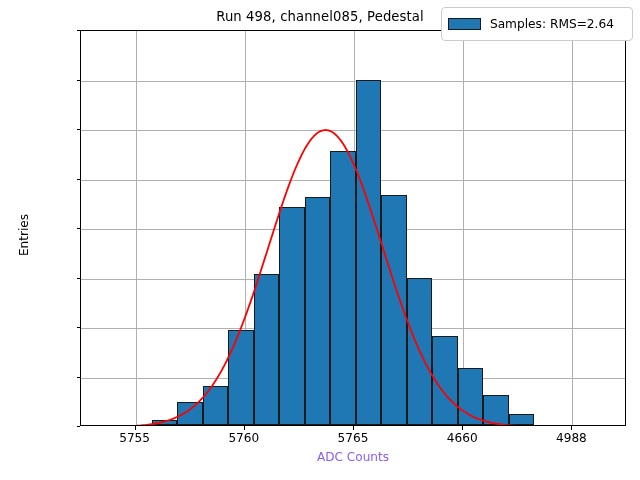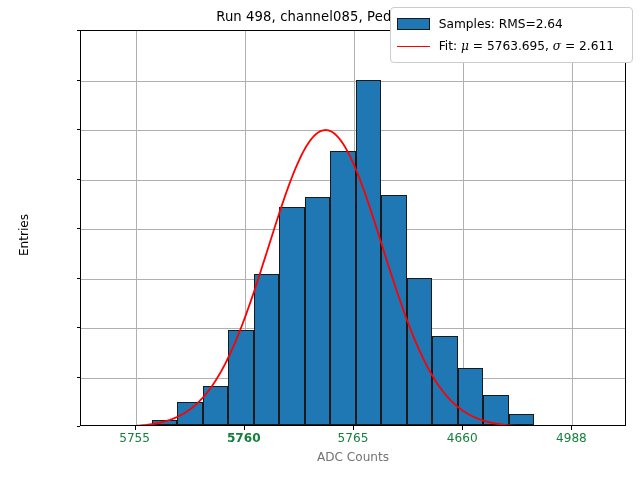--- a/index.html
+++ b/index.html
@@ -76,39 +76,39 @@
     width: 3.5px;
     height: 0;
     border-top: 1.1px solid #000000;
   }
   .xtick-label {
     position: absolute;
     top: 431px;
     text-align: center;
     width: 80px;
     font-size: 12.1px;
-    color: #15803d;
+    color: #000000;
     transform: translateX(-50%);
     white-space: nowrap;
   }
   .xtick-mark {
     position: absolute;
     top: 426px;
     height: 3.5px;
     width: 0;
     border-left: 1.1px solid #000000;
   }
   #xlabel {
     position: absolute;
     left: 80px;
     top: 450px;
     width: 546px;
     text-align: center;
     font-size: 12.1px;
-    color: #737373;
+    color: #8b5cf6;
   }
   #ylabel {
     position: absolute;
     left: -76px;
     top: 228px;
     width: 200px;
     text-align: center;
     font-size: 12.1px;
     color: #000000;
     transform: rotate(-90deg);
@@ -160,21 +160,21 @@
 <div id="figure">
 
   <div id="chart-title">Run 498, channel085, Pedestal</div>
 
   <div id="ylabel">Entries</div>
   <div id="xlabel">ADC Counts</div>
 
   <div id="ytick-labels"></div>
   <div id="xtick-labels">
       <div class="xtick-label" style="left: 134.6px;">5755</div>
-      <div class="xtick-label" style="left: 243.8px; font-weight: bold;">5760</div>
+      <div class="xtick-label" style="left: 243.8px;">5760</div>
       <div class="xtick-label" style="left: 353px; text-align: center;">5765</div>
       <div class="xtick-label" style="left: 462.2px;">4660</div>
       <div class="xtick-label" style="left: 571.4px;">4988</div>
     </div>
   <div id="tick-marks">
       <div class="ytick-mark" style="top: 426px;"></div>
       <div class="ytick-mark" style="top: 376.5px;"></div>
       <div class="ytick-mark" style="top: 327px;"></div>
       <div class="ytick-mark" style="top: 277.5px;"></div>
       <div class="ytick-mark" style="top: 228px;"></div>
@@ -224,19 +224,15 @@
     <svg id="fit-svg" viewBox="0 0 546 396" preserveAspectRatio="none" style="z-index: 3;">
       <path id="fit-path" fill="none" stroke="#ff0000" stroke-width="1.8" stroke-linecap="round" stroke-linejoin="round" d="M0.00,395.97L1.82,395.97L3.64,395.96L5.46,395.95L7.28,395.95L9.10,395.94L10.92,395.93L12.74,395.92L14.56,395.91L16.38,395.90L18.20,395.89L20.02,395.87L21.84,395.85L23.66,395.84L25.48,395.81L27.30,395.79L29.12,395.76L30.94,395.73L32.76,395.70L34.58,395.66L36.40,395.62L38.22,395.57L40.04,395.52L41.86,395.46L43.68,395.40L45.50,395.33L47.32,395.25L49.14,395.16L50.96,395.06L52.78,394.96L54.60,394.84L56.42,394.71L58.24,394.57L60.06,394.41L61.88,394.24L63.70,394.05L65.52,393.84L67.34,393.62L69.16,393.37L70.98,393.10L72.80,392.81L74.62,392.49L76.44,392.14L78.26,391.76L80.08,391.35L81.90,390.90L83.72,390.42L85.54,389.90L87.36,389.33L89.18,388.73L91.00,388.07L92.82,387.36L94.64,386.60L96.46,385.78L98.28,384.91L100.10,383.97L101.92,382.96L103.74,381.89L105.56,380.74L107.38,379.51L109.20,378.20L111.02,376.81L112.84,375.34L114.66,373.77L116.48,372.10L118.30,370.34L120.12,368.48L121.94,366.51L123.76,364.43L125.58,362.24L127.40,359.94L129.22,357.51L131.04,354.97L132.86,352.30L134.68,349.51L136.50,346.58L138.32,343.53L140.14,340.35L141.96,337.03L143.78,333.58L145.60,329.99L147.42,326.27L149.24,322.41L151.06,318.42L152.88,314.30L154.70,310.05L156.52,305.66L158.34,301.15L160.16,296.51L161.98,291.76L163.80,286.89L165.62,281.90L167.44,276.81L169.26,271.63L171.08,266.34L172.90,260.97L174.72,255.52L176.54,250.00L178.36,244.42L180.18,238.78L182.00,233.10L183.82,227.39L185.64,221.65L187.46,215.91L189.28,210.16L191.10,204.42L192.92,198.71L194.74,193.04L196.56,187.41L198.38,181.85L200.20,176.36L202.02,170.96L203.84,165.66L205.66,160.48L207.48,155.43L209.30,150.52L211.12,145.76L212.94,141.17L214.76,136.76L216.58,132.55L218.40,128.53L220.22,124.74L222.04,121.16L223.86,117.83L225.68,114.74L227.50,111.91L229.32,109.34L231.14,107.04L232.96,105.02L234.78,103.28L236.60,101.84L238.42,100.68L240.24,99.83L242.06,99.27L243.88,99.02L245.70,99.07L247.52,99.42L249.34,100.07L251.16,101.02L252.98,102.27L254.80,103.81L256.62,105.63L258.44,107.74L260.26,110.13L262.08,112.79L263.90,115.70L265.72,118.87L267.54,122.28L269.36,125.93L271.18,129.79L273.00,133.87L274.82,138.15L276.64,142.62L278.46,147.27L280.28,152.07L282.10,157.03L283.92,162.13L285.74,167.35L287.56,172.68L289.38,178.11L291.20,183.62L293.02,189.21L294.84,194.85L296.66,200.54L298.48,206.26L300.30,212.00L302.12,217.75L303.94,223.49L305.76,229.22L307.58,234.92L309.40,240.59L311.22,246.21L313.04,251.78L314.86,257.27L316.68,262.70L318.50,268.04L320.32,273.30L322.14,278.45L323.96,283.51L325.78,288.46L327.60,293.29L329.42,298.01L331.24,302.61L333.06,307.08L334.88,311.42L336.70,315.63L338.52,319.72L340.34,323.66L342.16,327.48L343.98,331.15L345.80,334.70L347.62,338.11L349.44,341.38L351.26,344.52L353.08,347.53L354.90,350.41L356.72,353.17L358.54,355.80L360.36,358.30L362.18,360.69L364.00,362.95L365.82,365.11L367.64,367.15L369.46,369.09L371.28,370.92L373.10,372.65L374.92,374.28L376.74,375.82L378.56,377.27L380.38,378.63L382.20,379.91L384.02,381.11L385.84,382.24L387.66,383.29L389.48,384.28L391.30,385.19L393.12,386.05L394.94,386.85L396.76,387.59L398.58,388.28L400.40,388.93L402.22,389.52L404.04,390.07L405.86,390.58L407.68,391.05L409.50,391.48L411.32,391.89L413.14,392.25L414.96,392.59L416.78,392.90L418.60,393.19L420.42,393.45L422.24,393.69L424.06,393.91L425.88,394.11L427.70,394.30L429.52,394.46L431.34,394.61L433.16,394.75L434.98,394.88L436.80,394.99L438.62,395.10L440.44,395.19L442.26,395.27L444.08,395.35L445.90,395.42L447.72,395.48L449.54,395.54L451.36,395.59L453.18,395.63L455.00,395.67L456.82,395.71L458.64,395.74L460.46,395.77L462.28,395.80L464.10,395.82L465.92,395.84L467.74,395.86L469.56,395.88L471.38,395.89L473.20,395.90L475.02,395.92L476.84,395.93L478.66,395.94L480.48,395.94L482.30,395.95L484.12,395.96L485.94,395.96L487.76,395.97L489.58,395.97L491.40,395.97L493.22,395.98L495.04,395.98L496.86,395.98L498.68,395.99L500.50,395.99L502.32,395.99L504.14,395.99L505.96,395.99L507.78,395.99L509.60,395.99L511.42,395.99L513.24,396.00L515.06,396.00L516.88,396.00L518.70,396.00L520.52,396.00L522.34,396.00L524.16,396.00L525.98,396.00L527.80,396.00L529.62,396.00L531.44,396.00L533.26,396.00L535.08,396.00L536.90,396.00L538.72,396.00L540.54,396.00L542.36,396.00L544.18,396.00L546.00,396.00"></path>
     </svg>
   </div>
 
   <div id="legend">
     <div class="legend-row">
       <span class="legend-swatch-patch"></span>
       <span class="legend-text">Samples: RMS=2.64</span>
     </div>
-    <div class="legend-row">
-      <span class="legend-swatch-line"></span>
-      <span class="legend-text"><span>Fit: </span><em>μ</em><span> = 5763.695, </span><em>σ</em><span> = 2.611</span></span>
-    </div>
   </div>
 
 </div>
 
 </body></html>

